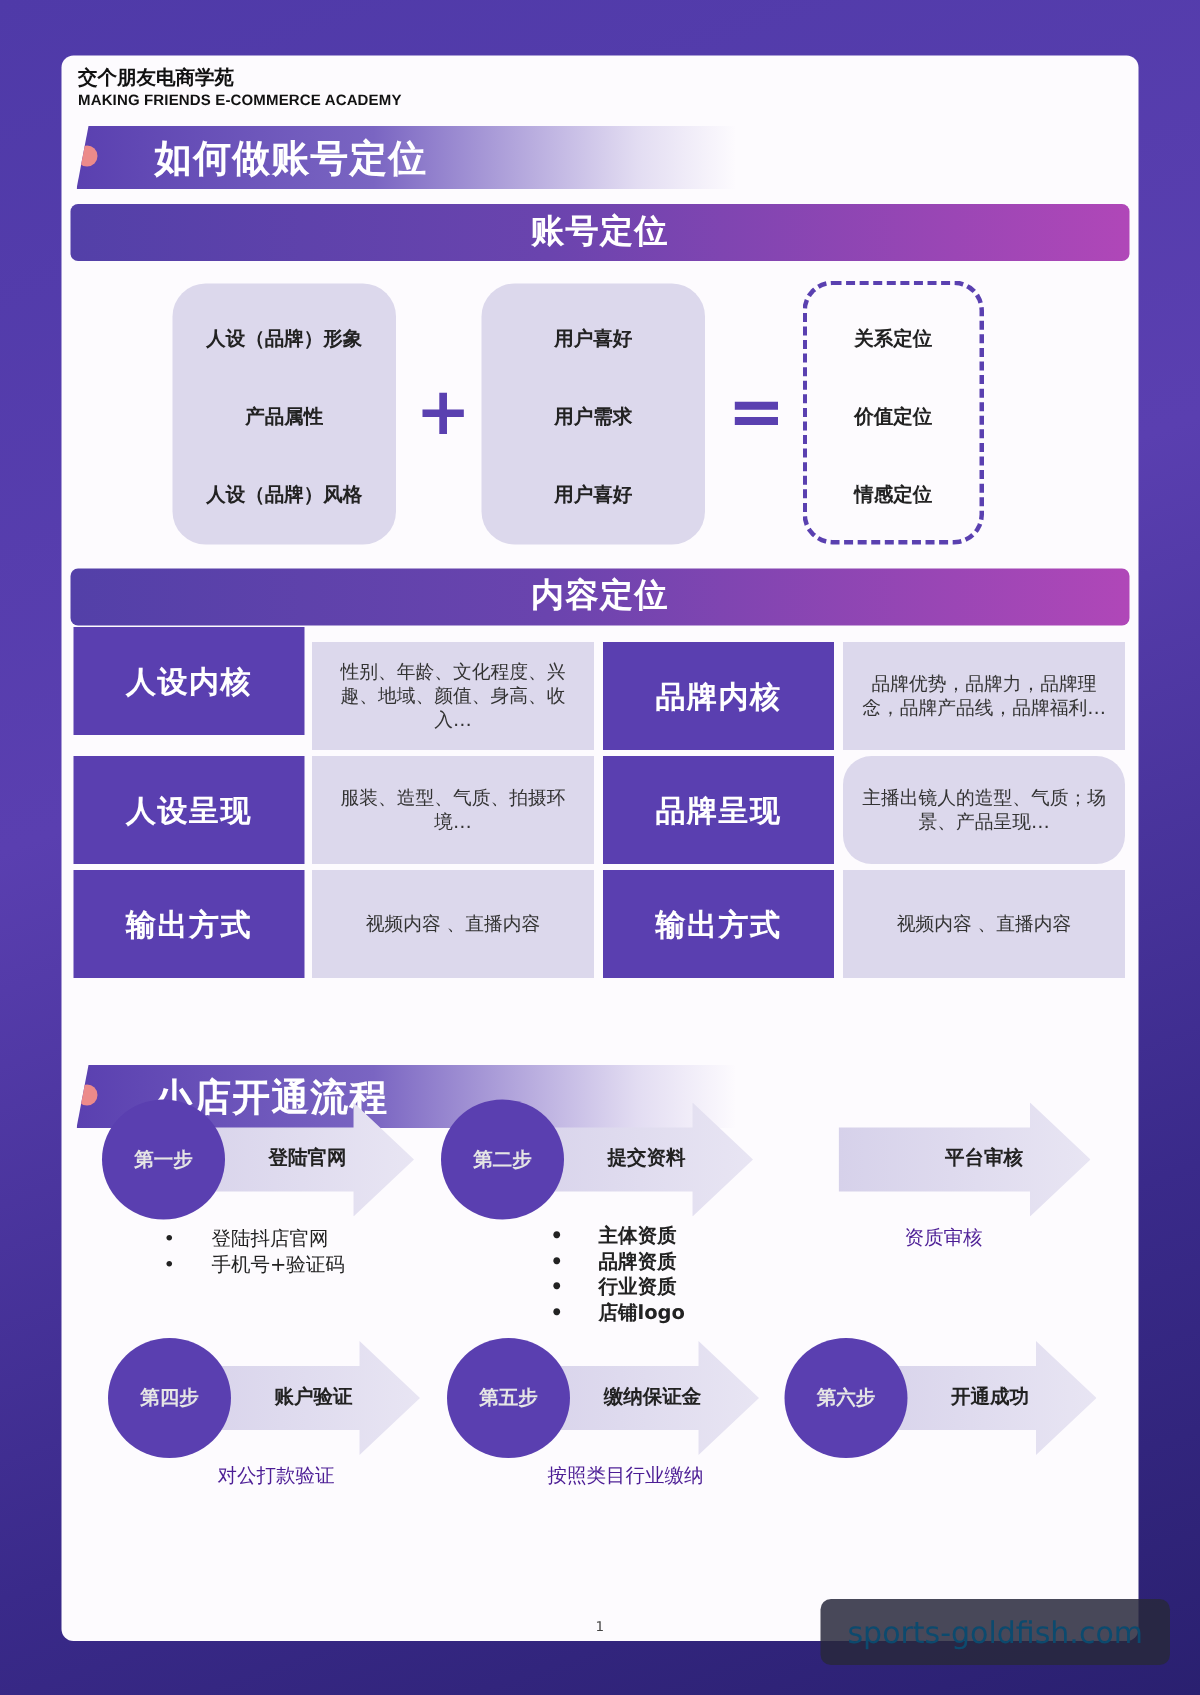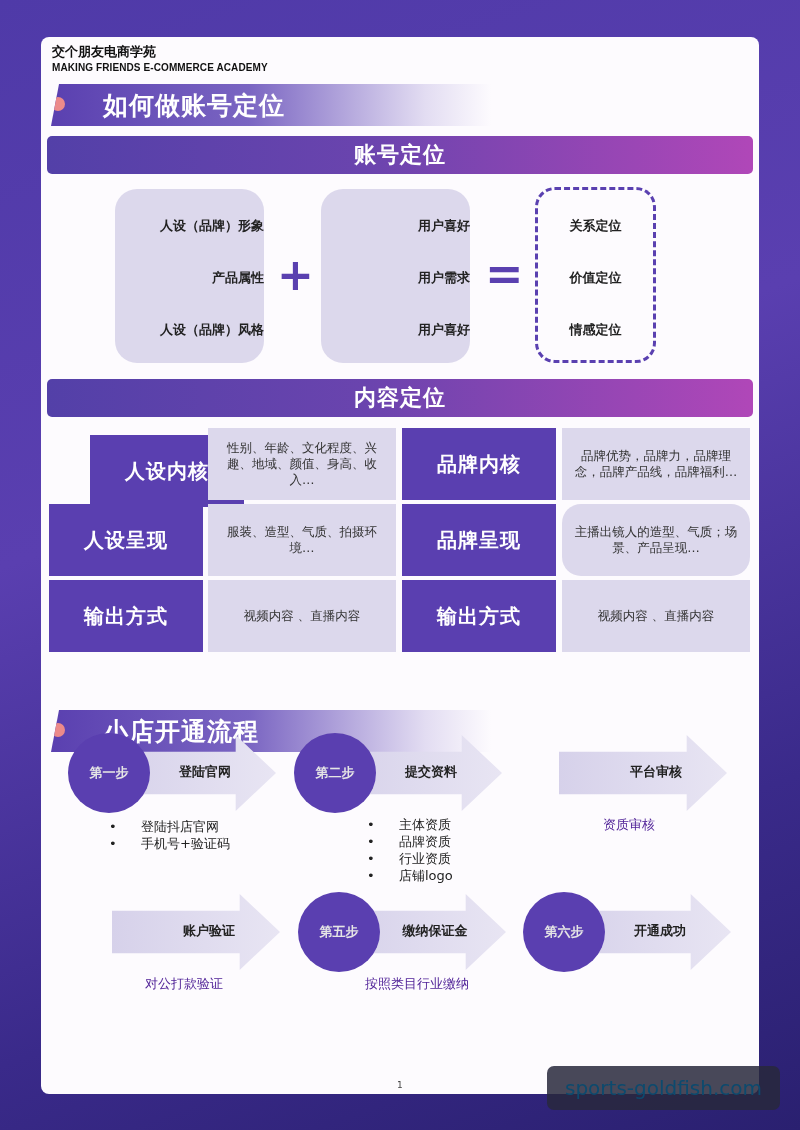--- a/index.html
+++ b/index.html
@@ -32,21 +32,21 @@
   .bar {
     position: absolute; left: 6px; width: 706px; height: 38px; border-radius: 5px;
     background: linear-gradient(90deg, #5340a8 0%, #6a44ae 45%, #b047b8 100%);
     color: #fff; font-size: 22px; font-weight: bold; text-align: center; line-height: 38px; letter-spacing: 1px;
   }
 
   .card {
     position: absolute; top: 152px; width: 149px; height: 174px; border-radius: 22px;
     background: #dcd8ec;
   }
-  .card .item { position: absolute; left: 0; width: 100%; text-align: right; font-size: 13px; font-weight: bold; color: #222; }
+  .card .item { position: absolute; left: 0; width: 100%; text-align: center; font-size: 13px; font-weight: bold; color: #222; }
   .op { position: absolute; color: #5a40b0; font-weight: bold; }
   .dash-box {
     position: absolute; left: 494px; top: 150px; width: 121px; height: 176px;
     border: 3px dashed #5a40b0; border-radius: 20px;
   }
   .dash-box .item { position: absolute; left: 0; width: 100%; text-align: center; font-size: 13px; font-weight: bold; color: #222; }
 
   .grid-cell-h {
     position: absolute; width: 154px; height: 72px; background: #5a3fb0; color: #fff;
     font-size: 20px; font-weight: bold; display: flex; align-items: center; justify-content: center; letter-spacing: 1px;
@@ -109,21 +109,21 @@
   </div>
   <div class="op" style="left:444px; top:210px; font-size:46px;">=</div>
   <div class="dash-box">
     <div class="item" style="top:27px;">关系定位</div>
     <div class="item" style="top:79px;">价值定位</div>
     <div class="item" style="top:131px;">情感定位</div>
   </div>
 
   <div class="bar" style="top:342px;">内容定位</div>
 
-  <div class="grid-cell-h" style="left:8px; top:398px;margin-left:41px;">人设内核</div>
+  <div class="grid-cell-h" style="left:8px; top:381px;">人设内核</div>
   <div class="grid-cell-d" style="left:167px; top:391px;">性别、年龄、文化程度、兴趣、地域、颜值、身高、收入…</div>
   <div class="grid-cell-h" style="left:8px; top:467px;">人设呈现</div>
   <div class="grid-cell-d" style="left:167px; top:467px;">服装、造型、气质、拍摄环境…</div>
   <div class="grid-cell-h" style="left:8px; top:543px;">输出方式</div>
   <div class="grid-cell-d" style="left:167px; top:543px;">视频内容 、直播内容</div>
 
   <div class="grid-cell-h" style="left:361px; top:391px;">品牌内核</div>
   <div class="grid-cell-d" style="left:521px; top:391px;">品牌优势，品牌力，品牌理念，品牌产品线，品牌福利…</div>
   <div class="grid-cell-h" style="left:361px; top:467px;">品牌呈现</div>
   <div class="grid-cell-d" style="left:521px; top:467px;border-radius:19px;">主播出镜人的造型、气质；场景、产品呈现…</div>
@@ -143,35 +143,36 @@
   <ul class="bullets" style="left:68px; top:781px;">
     <li>登陆抖店官网</li>
     <li>手机号+验证码</li>
   </ul>
 
   <div class="step" style="left:253px; top:696px;">
     <div class="arrow"></div>
     <div class="circle">第二步</div>
     <div class="label">提交资料</div>
   </div>
-  <ul class="bullets" style="left:326px; top:779px;">
+  <ul class="bullets" style="left:326px; top:779px;font-weight:bold;">
     <li>主体资质</li>
     <li>品牌资质</li>
     <li>行业资质</li>
     <li>店铺logo</li>
   </ul>
 
   <div class="step" style="left:478px; top:696px;">
     <div class="arrow"></div>
     <div class="label">平台审核</div>
   </div>
   <div class="note" style="left:562px; top:779px;">资质审核</div>
 
   <div class="step" style="left:31px; top:855px;">
     <div class="arrow"></div>
+    <div class="circle">第四步</div>
     <div class="label">账户验证</div>
   </div>
   <div class="note" style="left:104px; top:938px;">对公打款验证</div>
 
   <div class="step" style="left:257px; top:855px;">
     <div class="arrow"></div>
     <div class="circle">第五步</div>
     <div class="label">缴纳保证金</div>
   </div>
   <div class="note" style="left:324px; top:938px;">按照类目行业缴纳</div>

